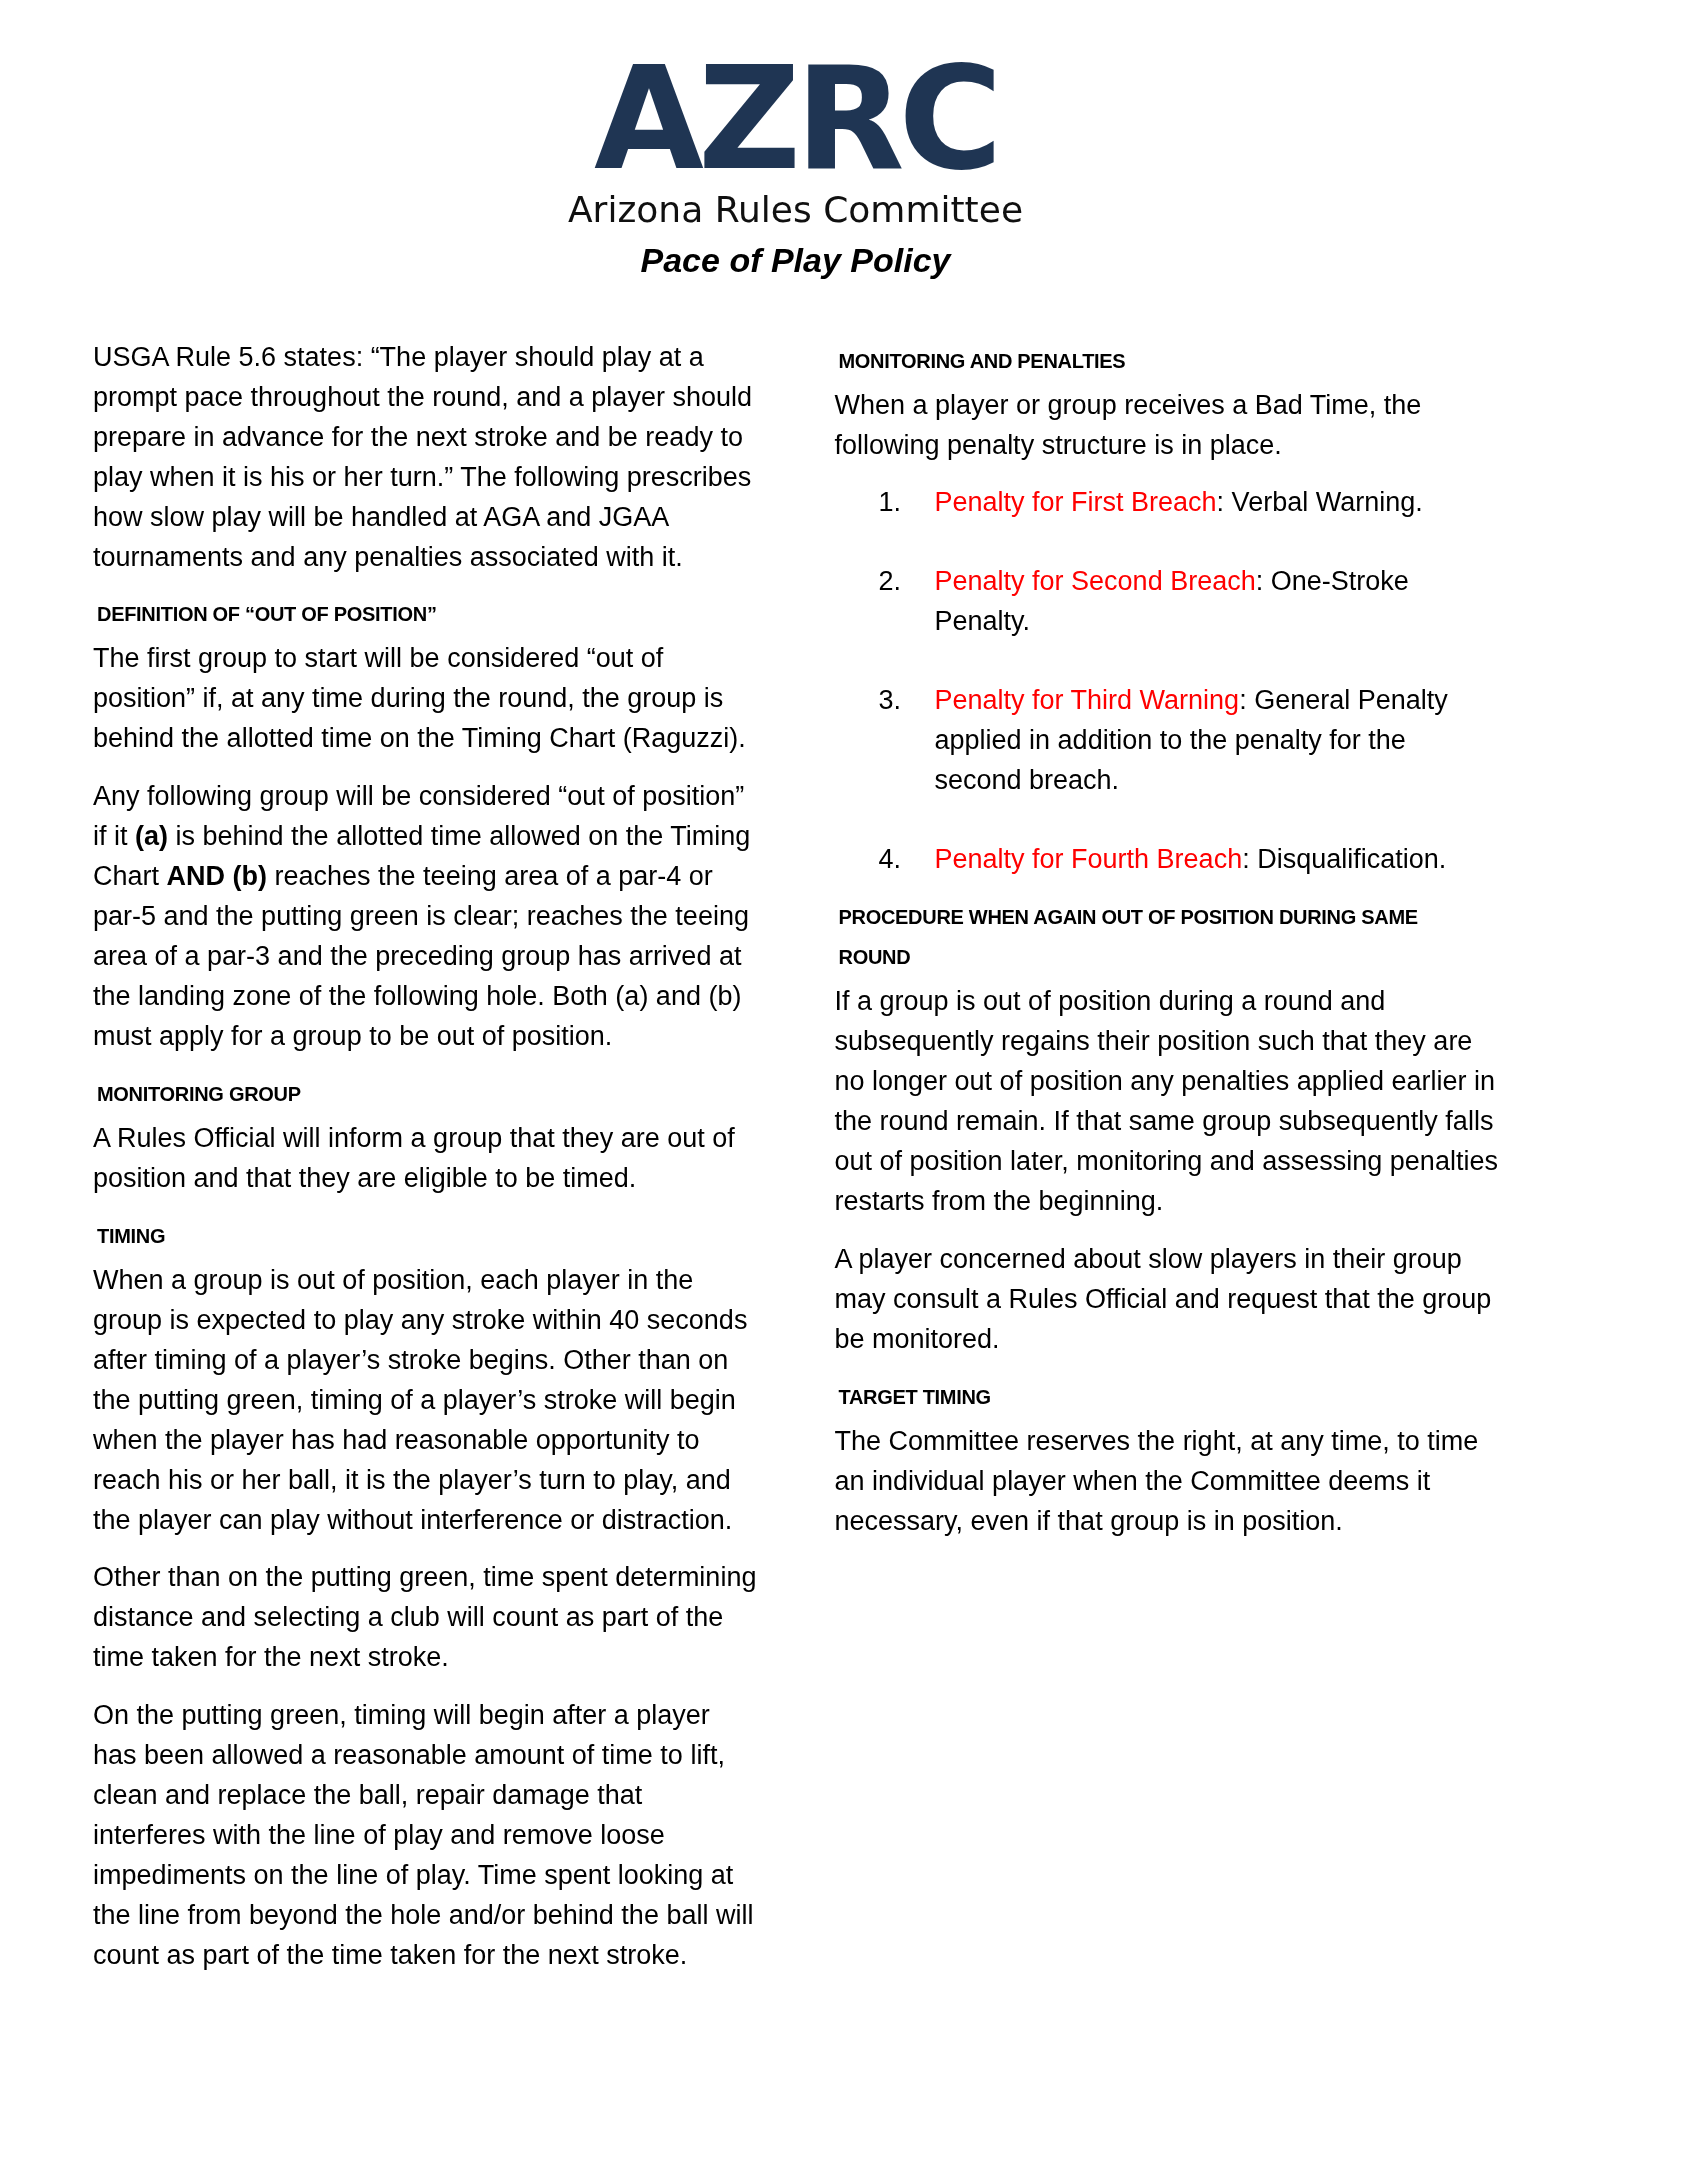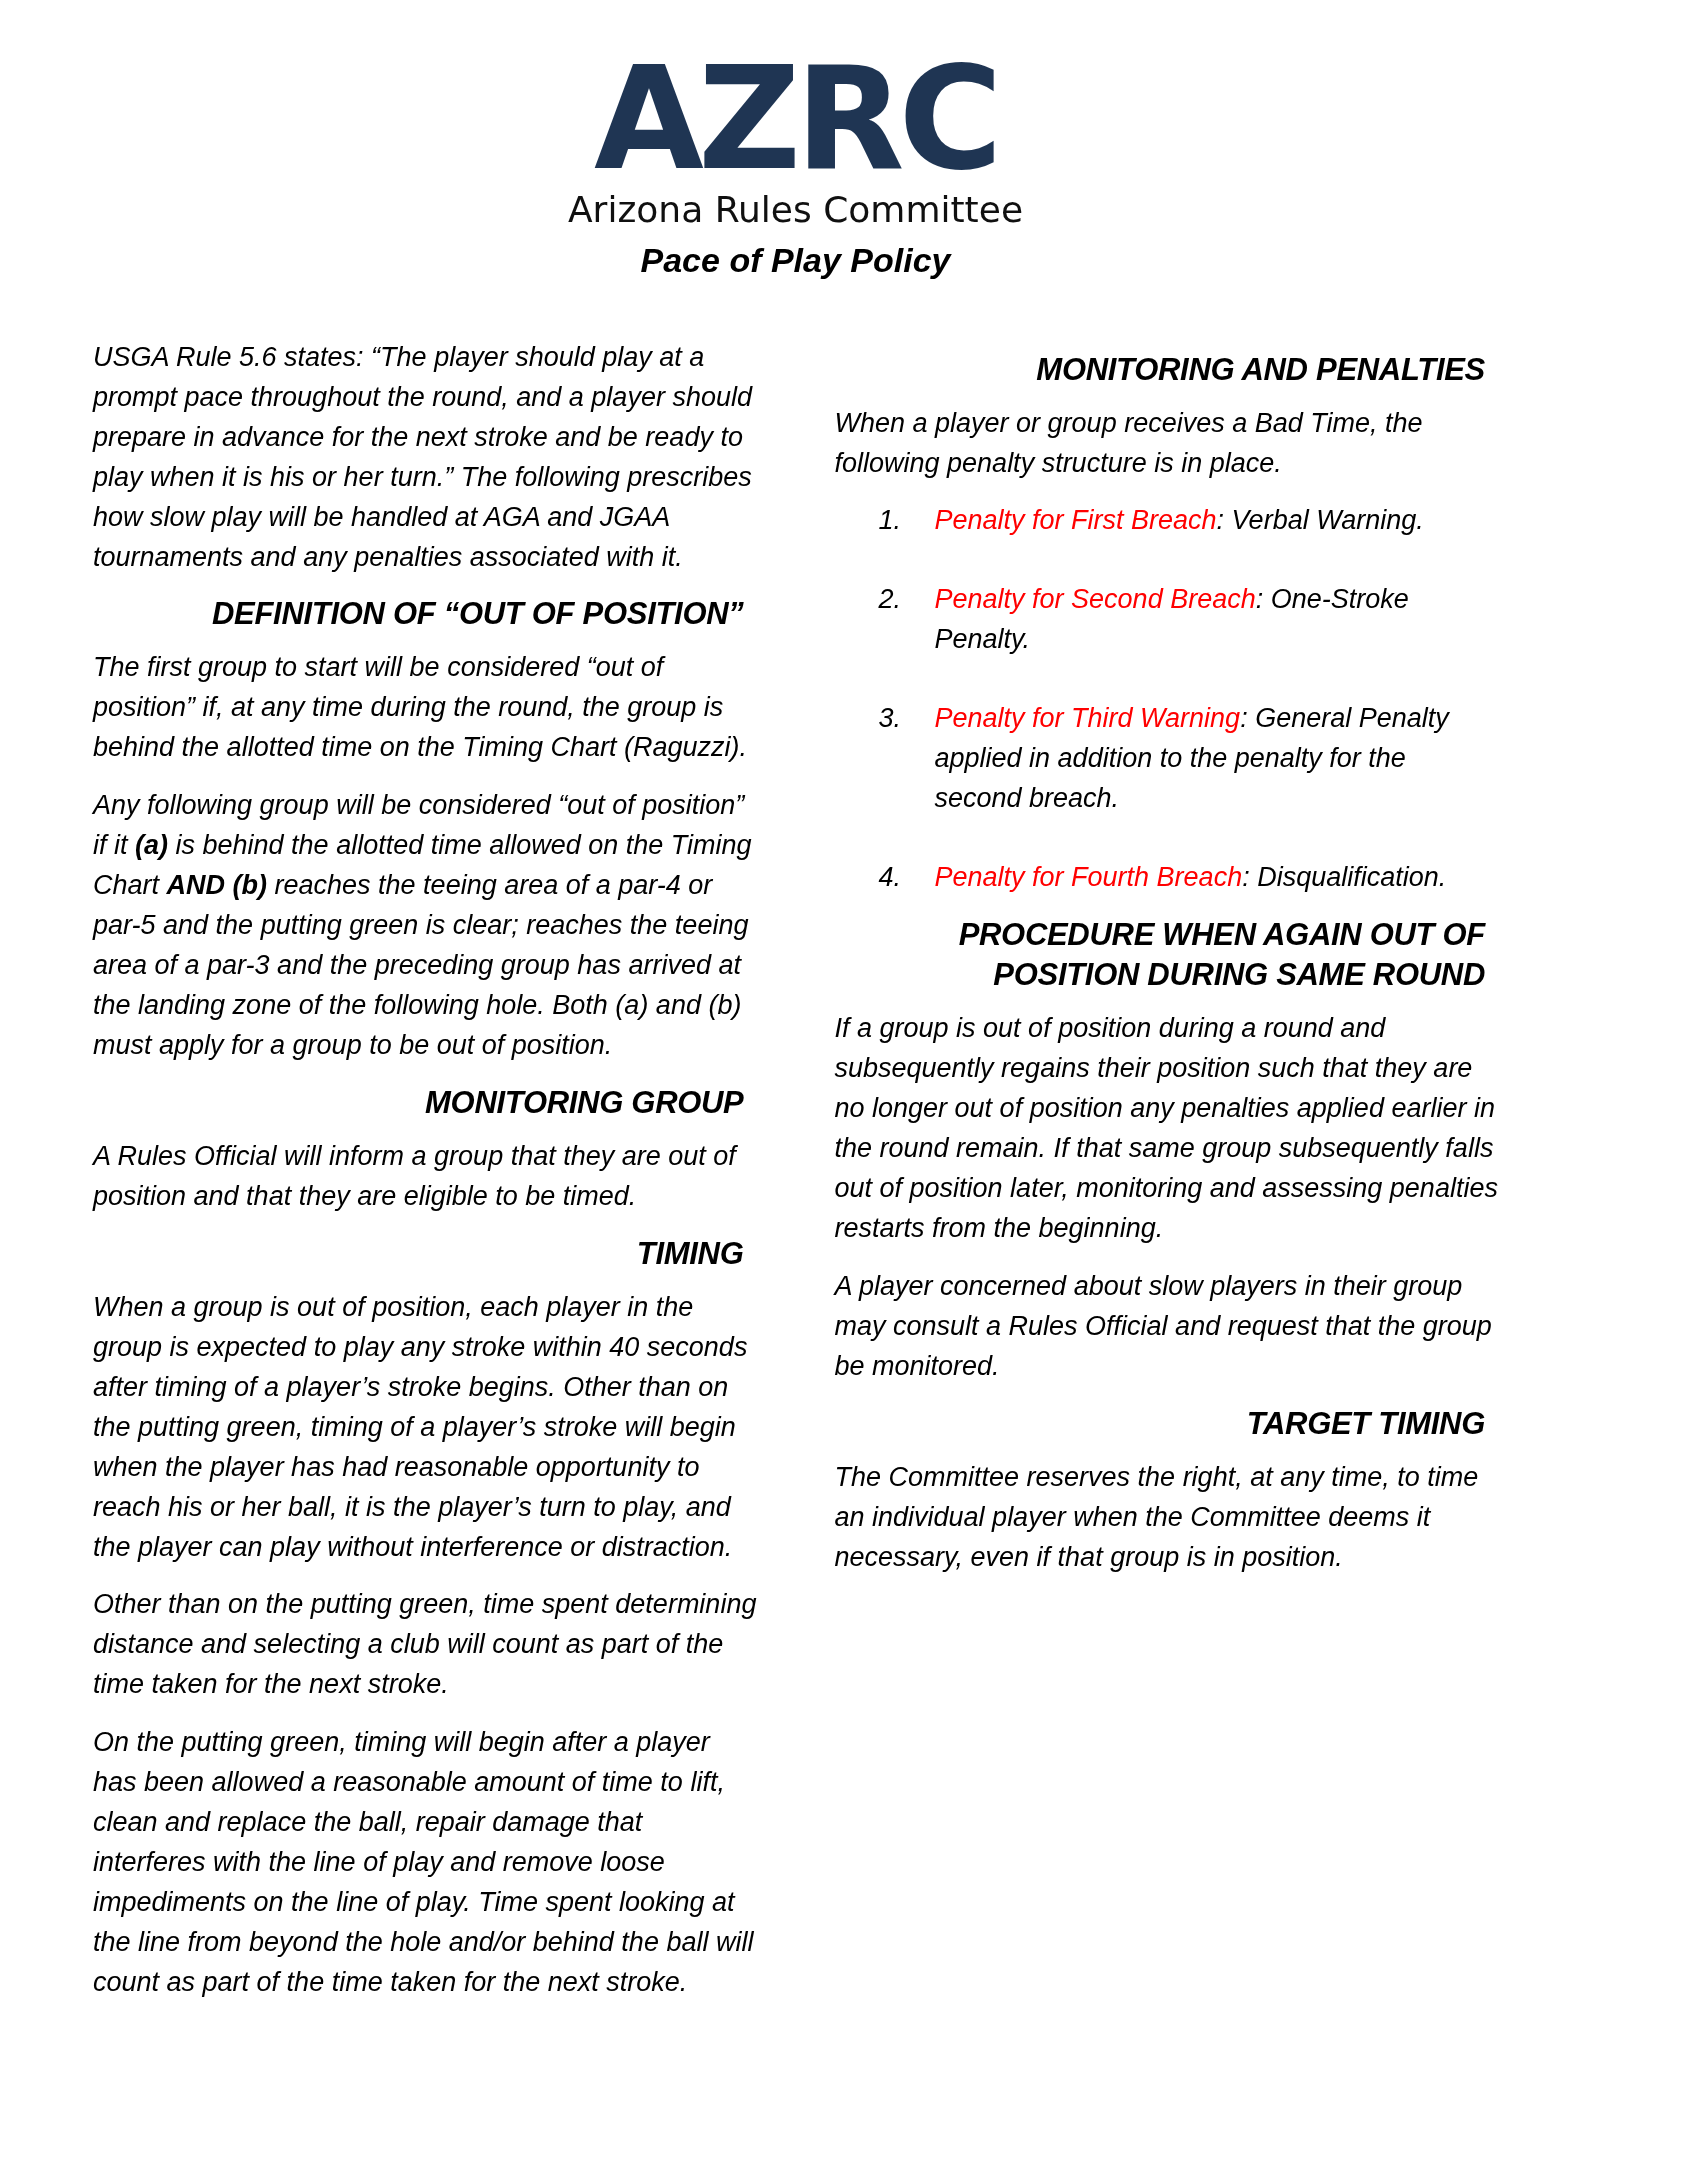--- a/index.html
+++ b/index.html
@@ -41,35 +41,33 @@
     color: #000000;
     margin-top: 10px;
     font-style: italic;
   }
   
   .columns {
     display: flex;
     gap: 78px;
     padding: 0 93px;
     margin-top: 56px;
-    font-style: italic;
   }
   .col {
     width: 711px;
     font-size: 27px;
     line-height: 40px;
   }
   .col p { margin: 0 0 17.7px 0; }
   .col h2 {
-    font-size: 31px;
+    font-size: 20px;
     line-height: 40px;
     font-weight: 700;
-    margin: 13px;
+    margin: 4px;
     letter-spacing: -0.3px;
-    text-align: right;
   }
   .b { font-weight: 700; }
   .red { color: #ff0000; }
   
   ol.penalty-list {
     list-style: none;
     margin: 0;
     padding: 0;
   }
   ol.penalty-list li {

